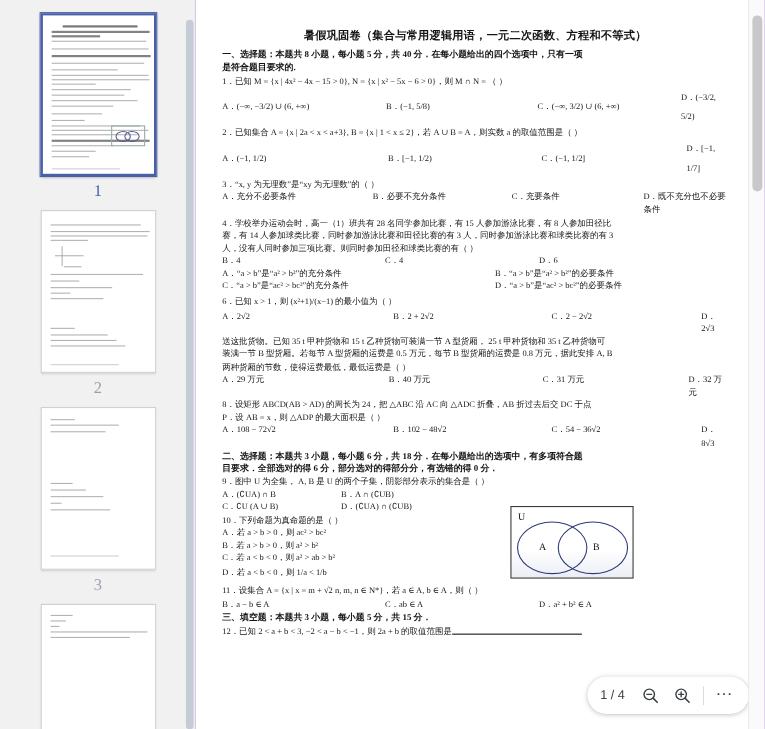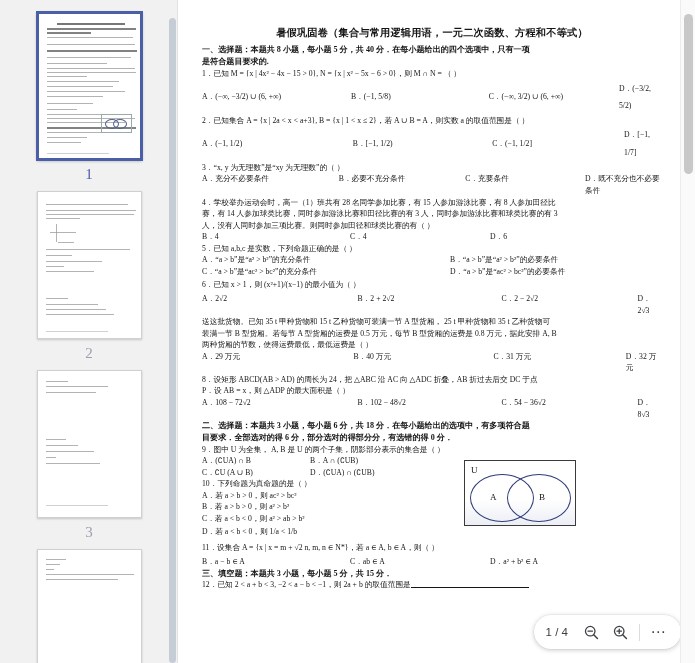--- a/index.html
+++ b/index.html
@@ -298,21 +298,20 @@
 
         <div class="qline">4．学校举办运动会时，高一（1）班共有 28 名同学参加比赛，有 15 人参加游泳比赛，有 8 人参加田径比</div>
         <div class="qline">赛，有 14 人参加球类比赛，同时参加游泳比赛和田径比赛的有 3 人，同时参加游泳比赛和球类比赛的有 3</div>
         <div class="qline">人，没有人同时参加三项比赛。则同时参加田径和球类比赛的有（      ）</div>
         <div class="opts">
           <span class="c2">B．4</span>
           <span class="c3">C．4</span>
           <span class="c4">D．6</span>
         </div>
 
-        <div class="qline">5．已知 a,b,c 是实数，下列命题正确的是（      ）</div>
         <div class="opts">
           <span style="width:248px">A．“a &gt; b”是“a² &gt; b²”的充分条件</span>
           <span>B．“a &gt; b”是“a² &gt; b²”的必要条件</span>
         </div>
         <div class="opts">
           <span style="width:248px">C．“a &gt; b”是“ac² &gt; bc²”的充分条件</span>
           <span>D．“a &gt; b”是“ac² &gt; bc²”的必要条件</span>
         </div>
 
         <div class="qline tall">6．已知 x &gt; 1，则 (x²+1)/(x−1) 的最小值为（      ）</div>

